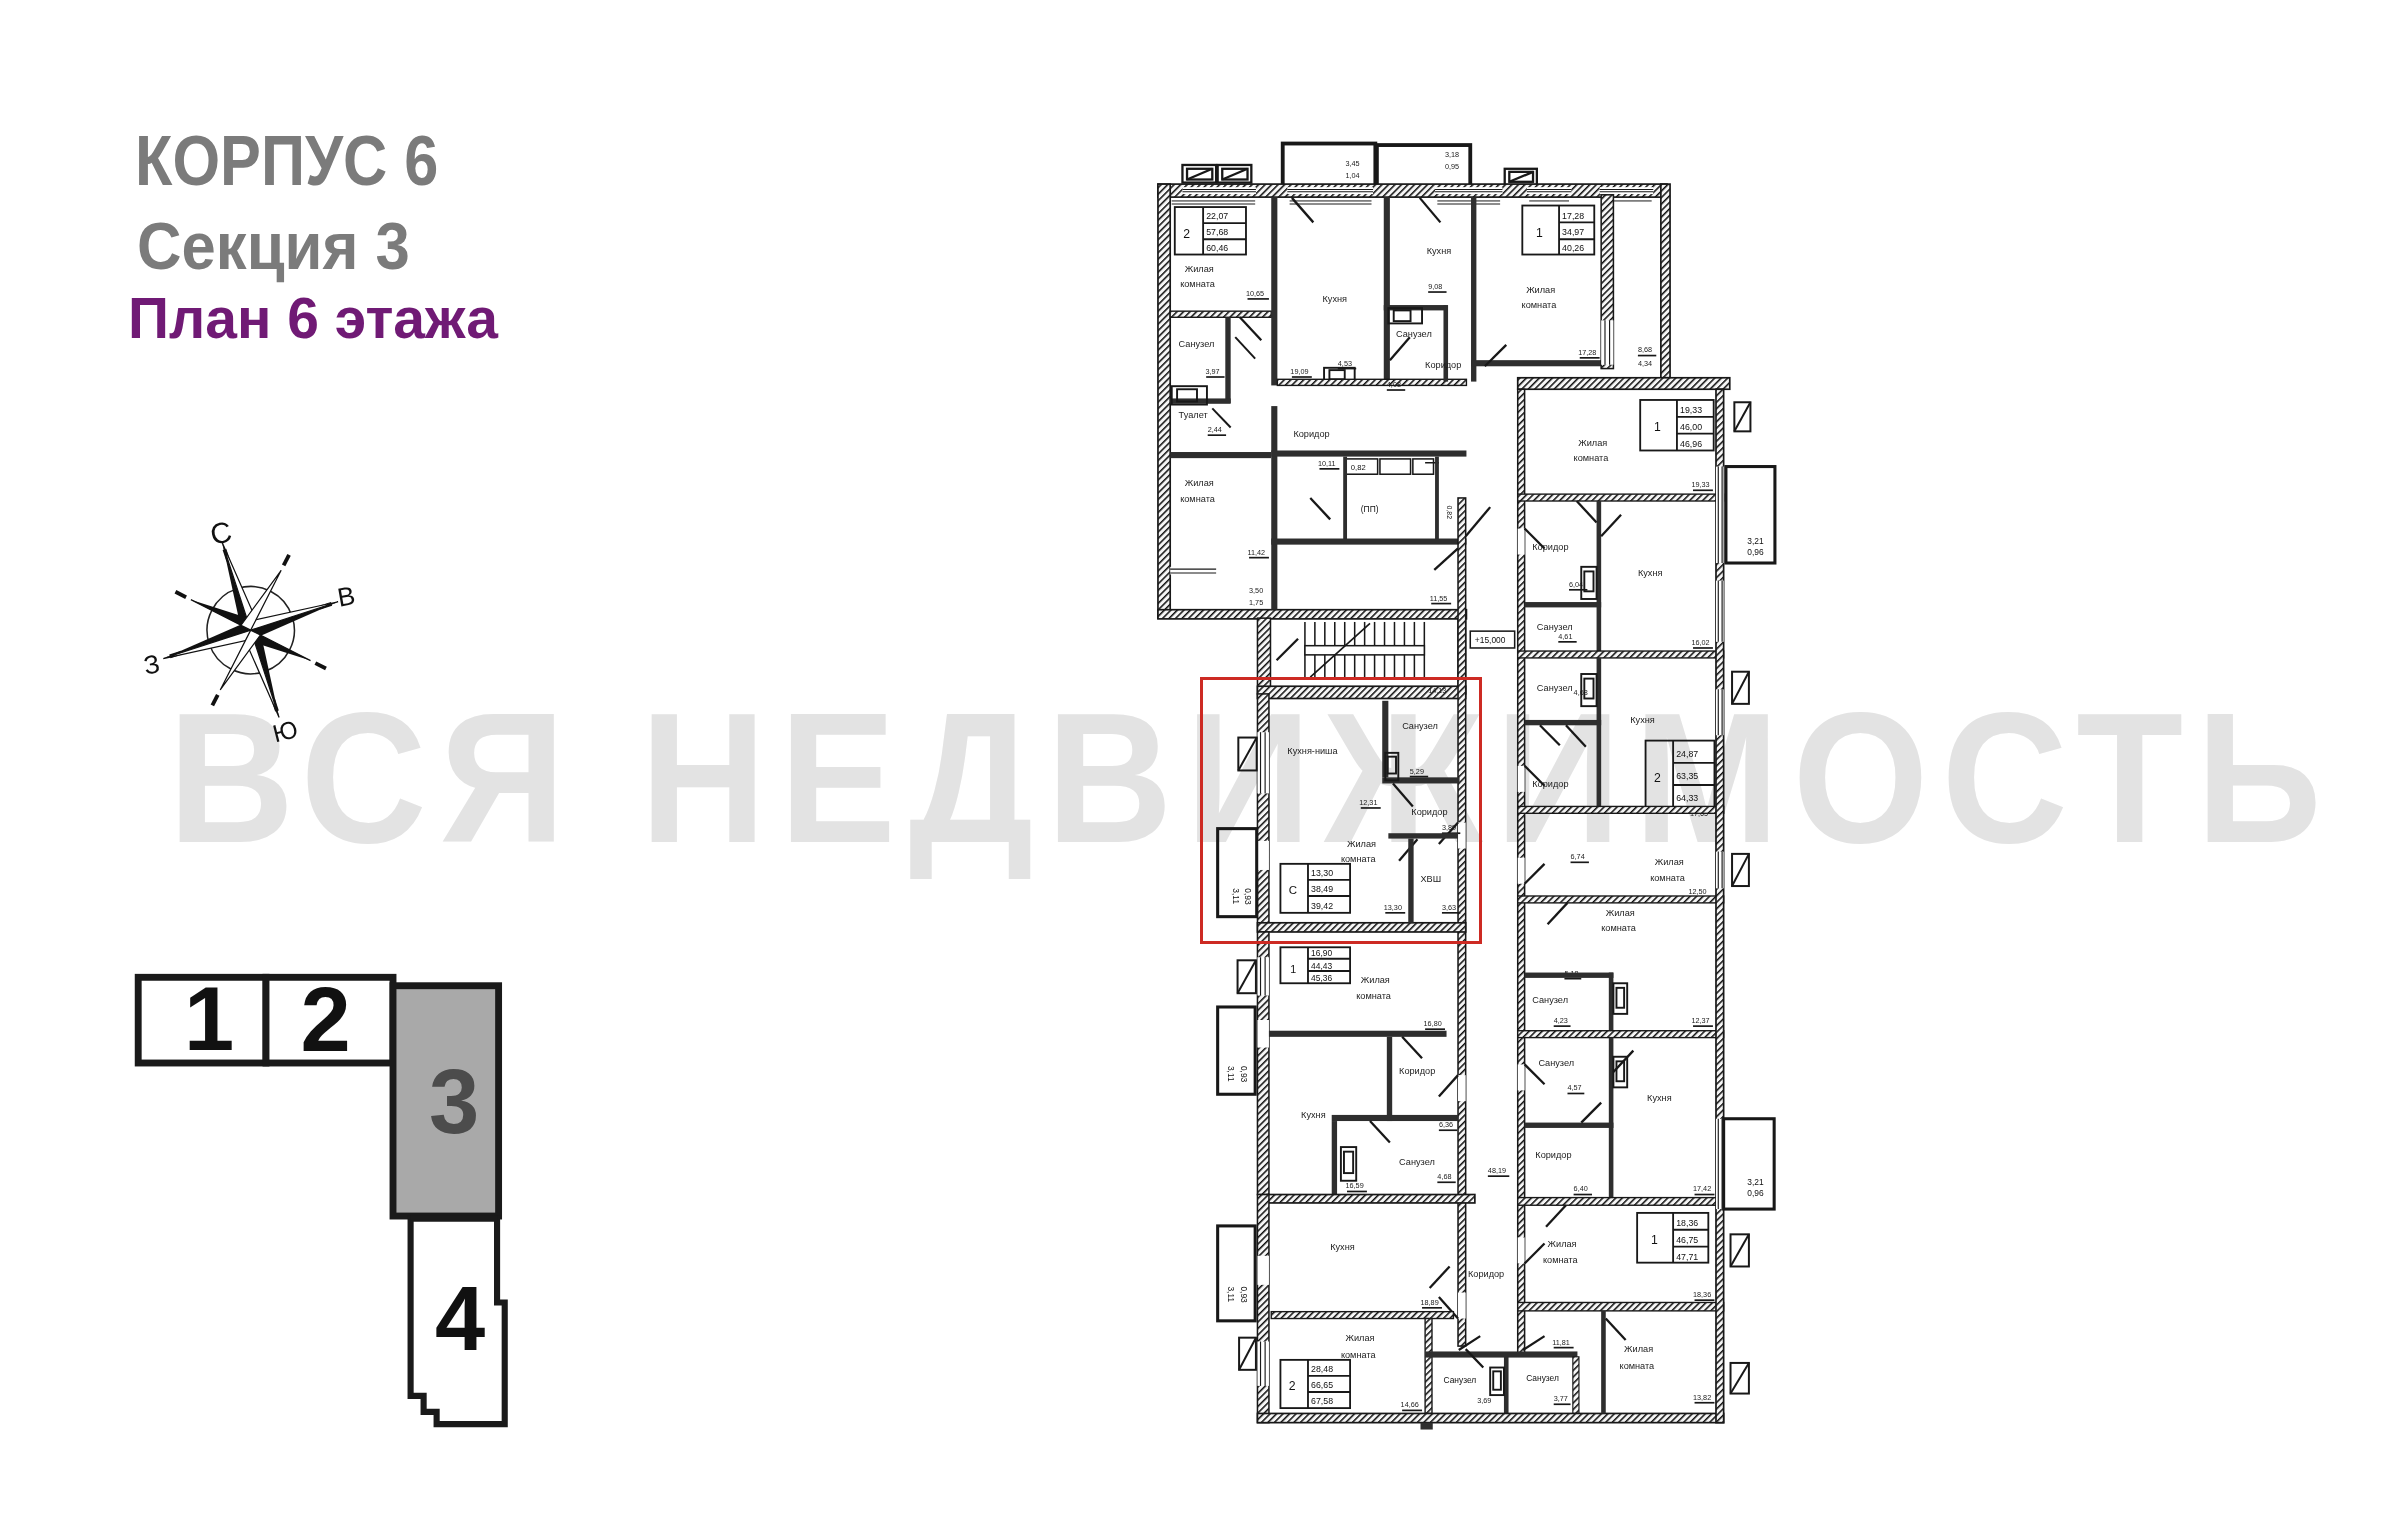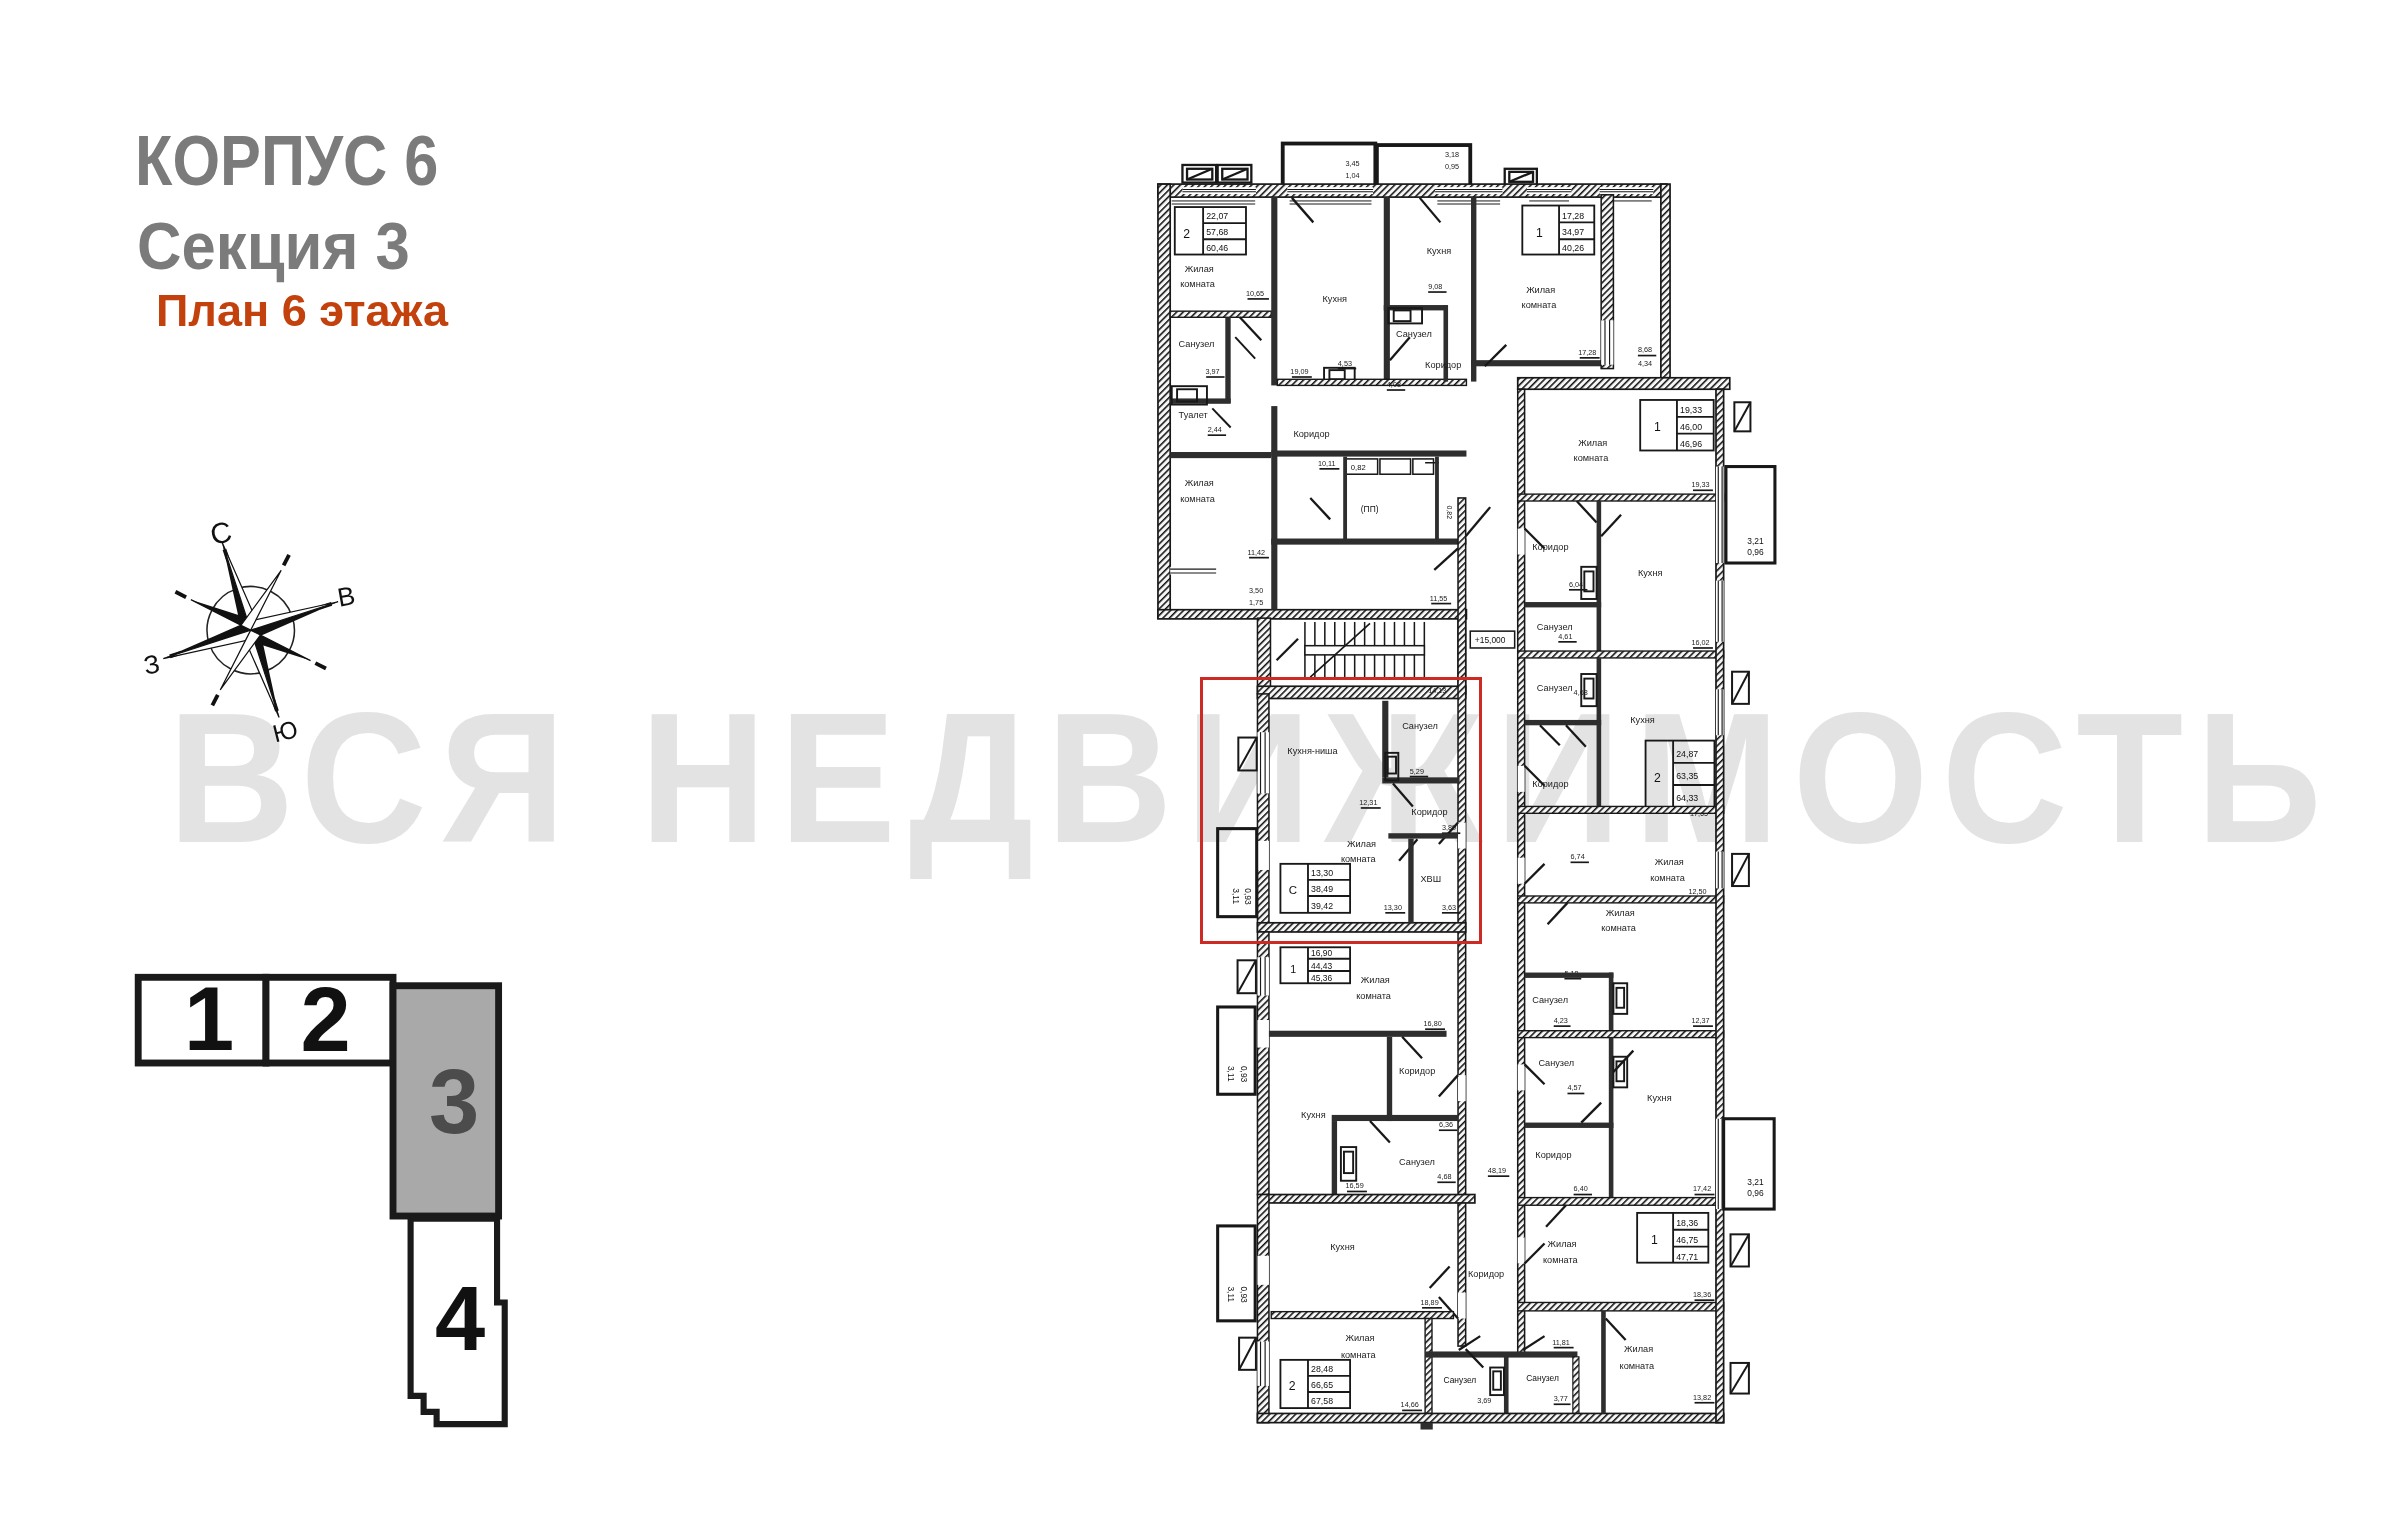--- a/index.html
+++ b/index.html
@@ -10,21 +10,21 @@
 .lbl{font-size:12px;fill:#1c1c1c;}
 .dim{font-size:9.5px;fill:#1c1c1c;}
 </style>
 </head>
 <body>
 
 <div class="abs ttl" style="left:135px;top:121px;font-size:70px;transform:scaleX(0.875);">КОРПУС 6</div>
 
 <div class="abs ttl" style="left:137px;top:207px;font-size:67px;transform:scaleX(0.92);">Секция 3</div>
 
-<div class="abs ttl" style="left:156px;top:285px;font-size:45px;color:#c2410c;transform:scaleX(1);">План 6 этажа</div>
+<div class="abs ttl" style="left:128px;top:285px;font-size:57px;color:#701a75;transform:scaleX(1);">План 6 этажа</div>
 
 <div class="abs" style="left:168px;top:671px;font-size:186px;line-height:214px;font-weight:bold;letter-spacing:13.8px;color:#e3e3e3;transform:scaleX(0.94);transform-origin:0 0;white-space:nowrap;">ВСЯ НЕДВИЖИМОСТЬ</div>
 
 <svg class="abs" style="left:115px;top:490px;" width="276" height="291" viewBox="0 0 360 380">
 <g transform="rotate(-18 177 183)">
 
 <circle cx="177" cy="183" r="57" fill="none" stroke="#222" stroke-width="2"></circle>
 
 <g stroke="#111" stroke-width="5">
 <line x1="177" y1="88" x2="177" y2="72"></line>

